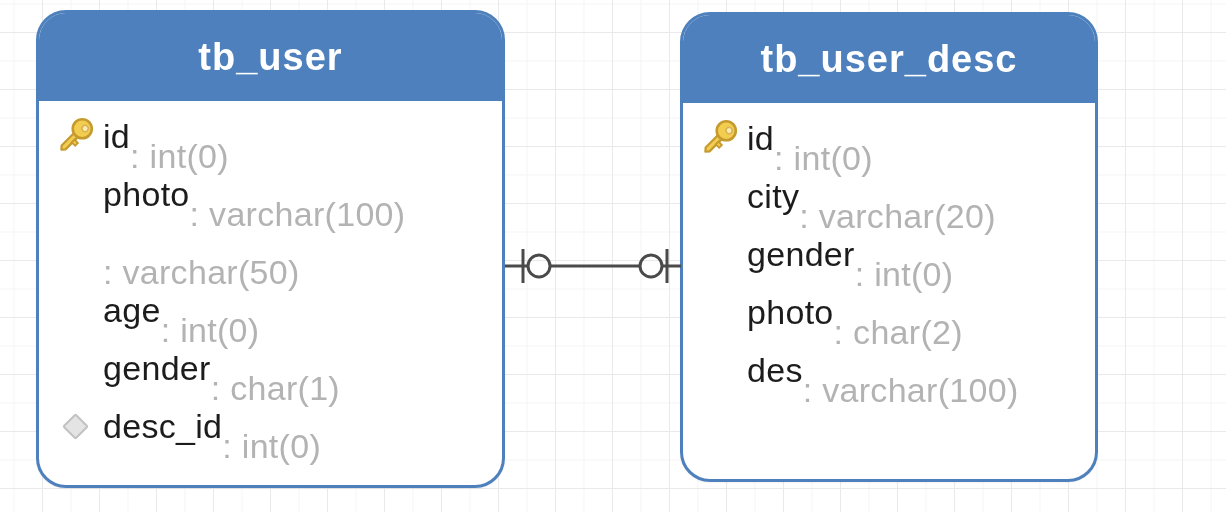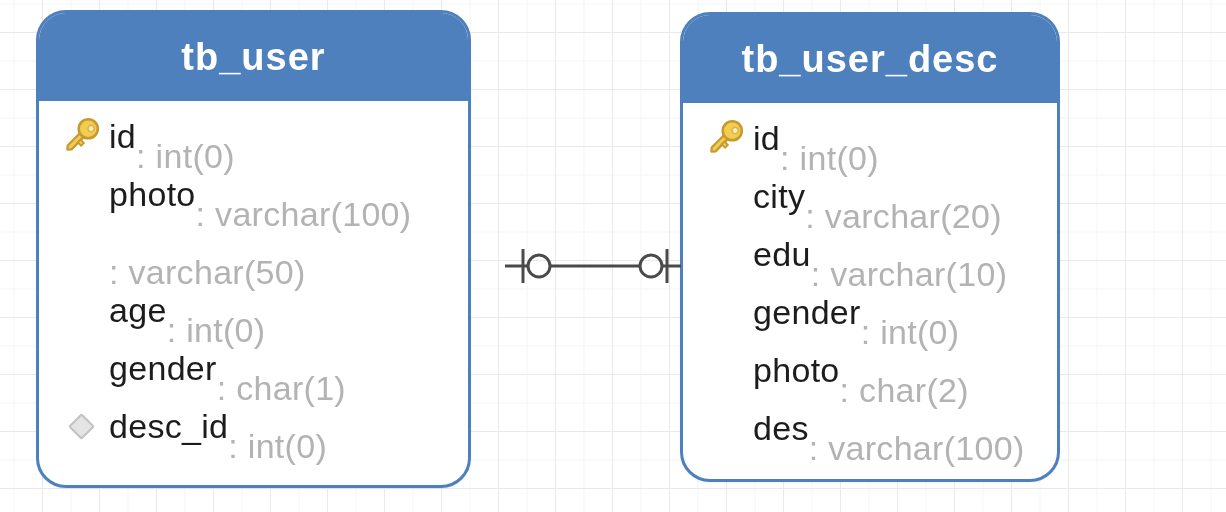--- a/index.html
+++ b/index.html
@@ -33,21 +33,21 @@
     background:#4d80bc;
     display:flex;align-items:center;justify-content:center;
   }
   .table-header span{
     color:#ffffff;font-size:38px;font-weight:700;letter-spacing:1px;
   }
   .table-body{padding-top:6px;}
   .field-row{
     height:58px;
     display:flex;align-items:center;
-    padding-left:14px;
+    padding-left:8px;
     font-size:34px;letter-spacing:0.3px;
     white-space:nowrap;
   }
   .icon-cell{
     width:56px;min-width:56px;height:48px;
     display:flex;align-items:center;justify-content:center;
   }
   .field-name{color:#1c1c1c;}
   .field-type{color:#b3b3b3;margin-top:40px;}
   .diamond{
@@ -58,21 +58,21 @@
     transform:rotate(45deg);
     display:inline-block;
   }
   .relation-svg{position:absolute;left:505px;top:236px;}
 </style>
 </head>
 <body>
 
 <div class="canvas">
 
-  <div class="table-card" style="left:36px;top:10px;width:435px;height:478px;">
+  <div class="table-card" style="left:36px;top:10px;width:469px;height:478px;">
     <div class="table-header">
       <span>tb_user</span>
     </div>
     <div class="table-body">
         <div class="field-row">
           <span class="icon-cell">
             <svg width="44" height="44" viewBox="0 0 24 24">
               <g transform="rotate(45 12 12)">
                 <path d="M10.5 11 h3 v9.8 l-1.5 1.7 -1.5-1.7 z" fill="#f2cd4f" stroke="#c59b2f" stroke-width="1.2" stroke-linejoin="round"></path>
                 <rect x="13.2" y="13.6" width="2.6" height="2.1" fill="#f2cd4f" stroke="#c59b2f" stroke-width="1"></rect>
@@ -106,21 +106,21 @@
         <div class="field-row">
           <span class="icon-cell">
             <span class="diamond"></span>
           </span>
           <span class="field-name">desc_id</span>
           <span class="field-type">: int(0)</span>
         </div>
       </div>
   </div>
 
-  <div class="table-card" style="left:680px;top:12px;width:380px;height:470px;">
+  <div class="table-card" style="left:680px;top:12px;width:418px;height:470px;">
     <div class="table-header">
       <span>tb_user_desc</span>
     </div>
     <div class="table-body">
         <div class="field-row">
           <span class="icon-cell">
             <svg width="44" height="44" viewBox="0 0 24 24">
               <g transform="rotate(45 12 12)">
                 <path d="M10.5 11 h3 v9.8 l-1.5 1.7 -1.5-1.7 z" fill="#f2cd4f" stroke="#c59b2f" stroke-width="1.2" stroke-linejoin="round"></path>
                 <rect x="13.2" y="13.6" width="2.6" height="2.1" fill="#f2cd4f" stroke="#c59b2f" stroke-width="1"></rect>
@@ -129,25 +129,20 @@
               </g>
             </svg>
           </span>
           <span class="field-name">id</span>
           <span class="field-type">: int(0)</span>
         </div>
         <div class="field-row">
           <span class="icon-cell"></span>
           <span class="field-name">city</span>
           <span class="field-type">: varchar(20)</span>
-        </div>
-        <div class="field-row">
-          <span class="icon-cell"></span>
-          <span class="field-name">edu</span>
-          <span class="field-type">: varchar(10)</span>
         </div>
         <div class="field-row">
           <span class="icon-cell"></span>
           <span class="field-name">gender</span>
           <span class="field-type">: int(0)</span>
         </div>
         <div class="field-row">
           <span class="icon-cell"></span>
           <span class="field-name">photo</span>
           <span class="field-type">: char(2)</span>

